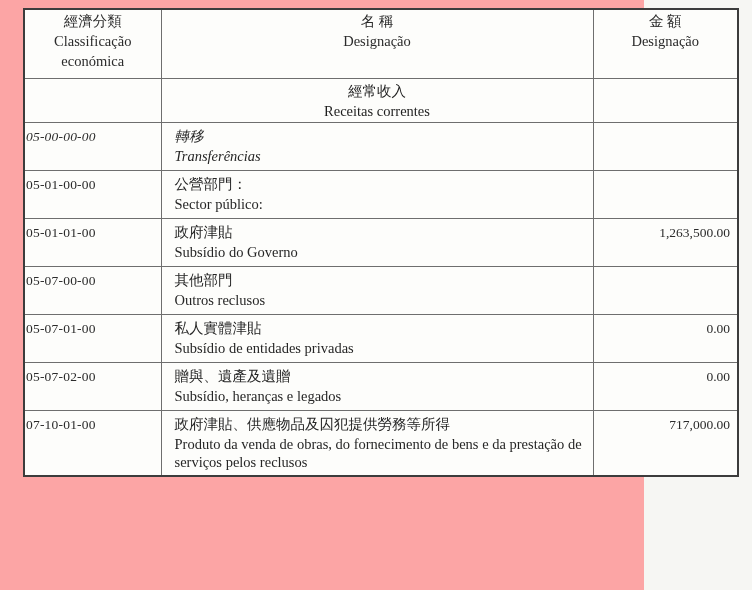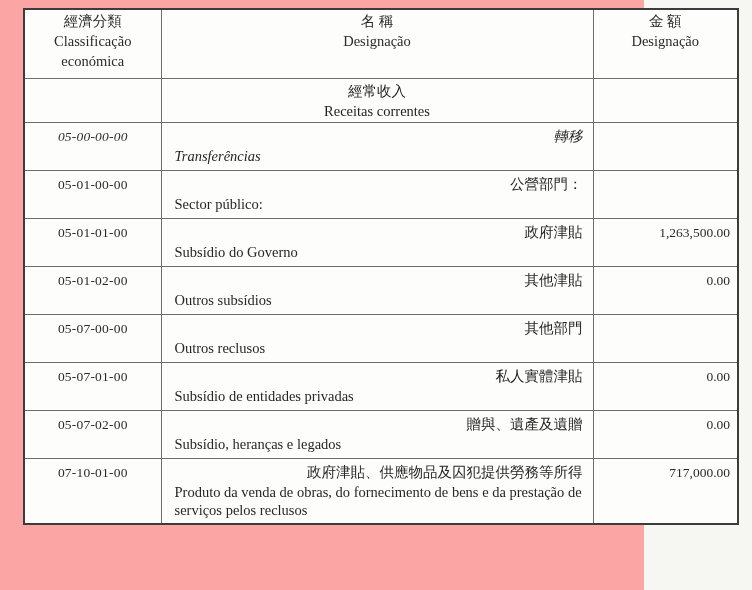--- a/index.html
+++ b/index.html
@@ -32,33 +32,33 @@
   }
   
   tr.section-row td{height:40px;}
   td.section{
     text-align:center;font-weight:bold;
     font-size:14.5px;line-height:20px;padding-top:2px;
     color:#1e1e1e;
   }
   
   td.code{
-    text-align:center;
+    text-align:left;
     font-size:13.5px;
     padding-top:6px;
     letter-spacing:.2px;
     color:#2b2b2b;
     margin-top:12px;
   }
   td.desig{
     padding:4px 10px 3px 13px;
     font-size:14.5px;
     line-height:18.5px;
   }
-  td.desig .zh{margin-bottom:1px;text-align:right;}
+  td.desig .zh{margin-bottom:1px;}
   td.amt{
     text-align:right;
     font-size:13.5px;
     padding:6px 7px 0 0;
     color:#2b2b2b;
   }
   tr.data-row td{height:40px;}
   .italic{font-style:italic;}
 </style>
 </head>
@@ -115,28 +115,20 @@
         </tr>
         <tr class="data-row">
           <td class="code">05-01-01-00</td>
           <td class="desig">
             <div class="zh">政府津貼</div>
             <div class="pt">Subsídio do Governo</div>
           </td>
           <td class="amt">1,263,500.00</td>
         </tr>
         <tr class="data-row">
-          <td class="code">05-01-02-00</td>
-          <td class="desig">
-            <div class="zh">其他津貼</div>
-            <div class="pt">Outros subsídios</div>
-          </td>
-          <td class="amt">0.00</td>
-        </tr>
-        <tr class="data-row">
           <td class="code">05-07-00-00</td>
           <td class="desig">
             <div class="zh">其他部門</div>
             <div class="pt">Outros reclusos</div>
           </td>
           <td class="amt"></td>
         </tr>
         <tr class="data-row">
           <td class="code">05-07-01-00</td>
           <td class="desig">

